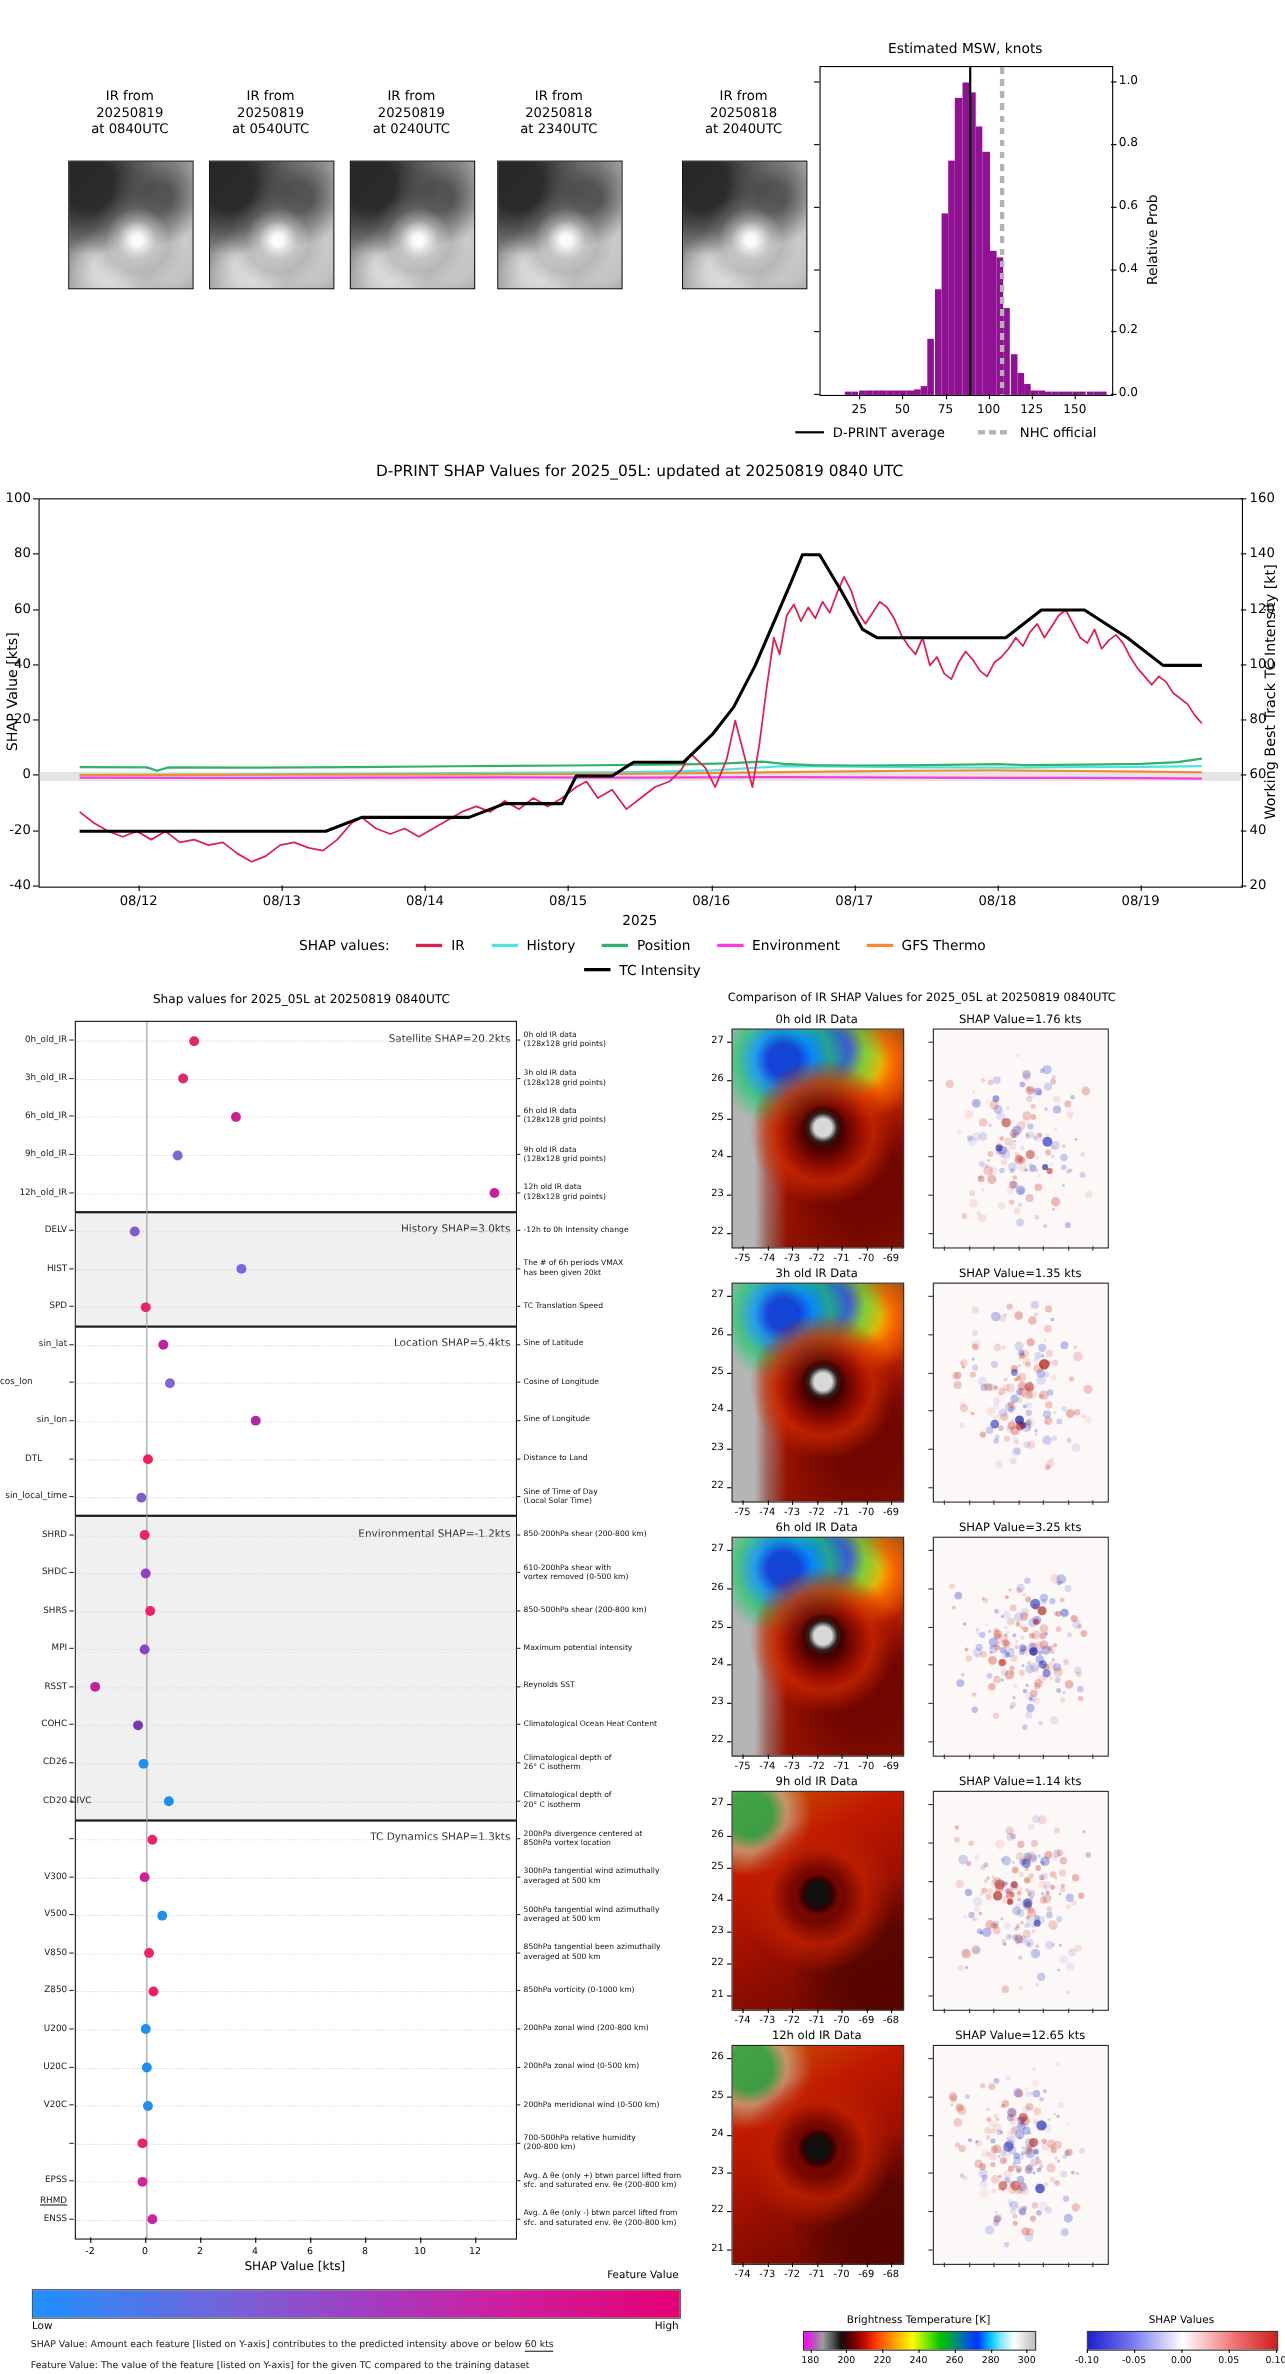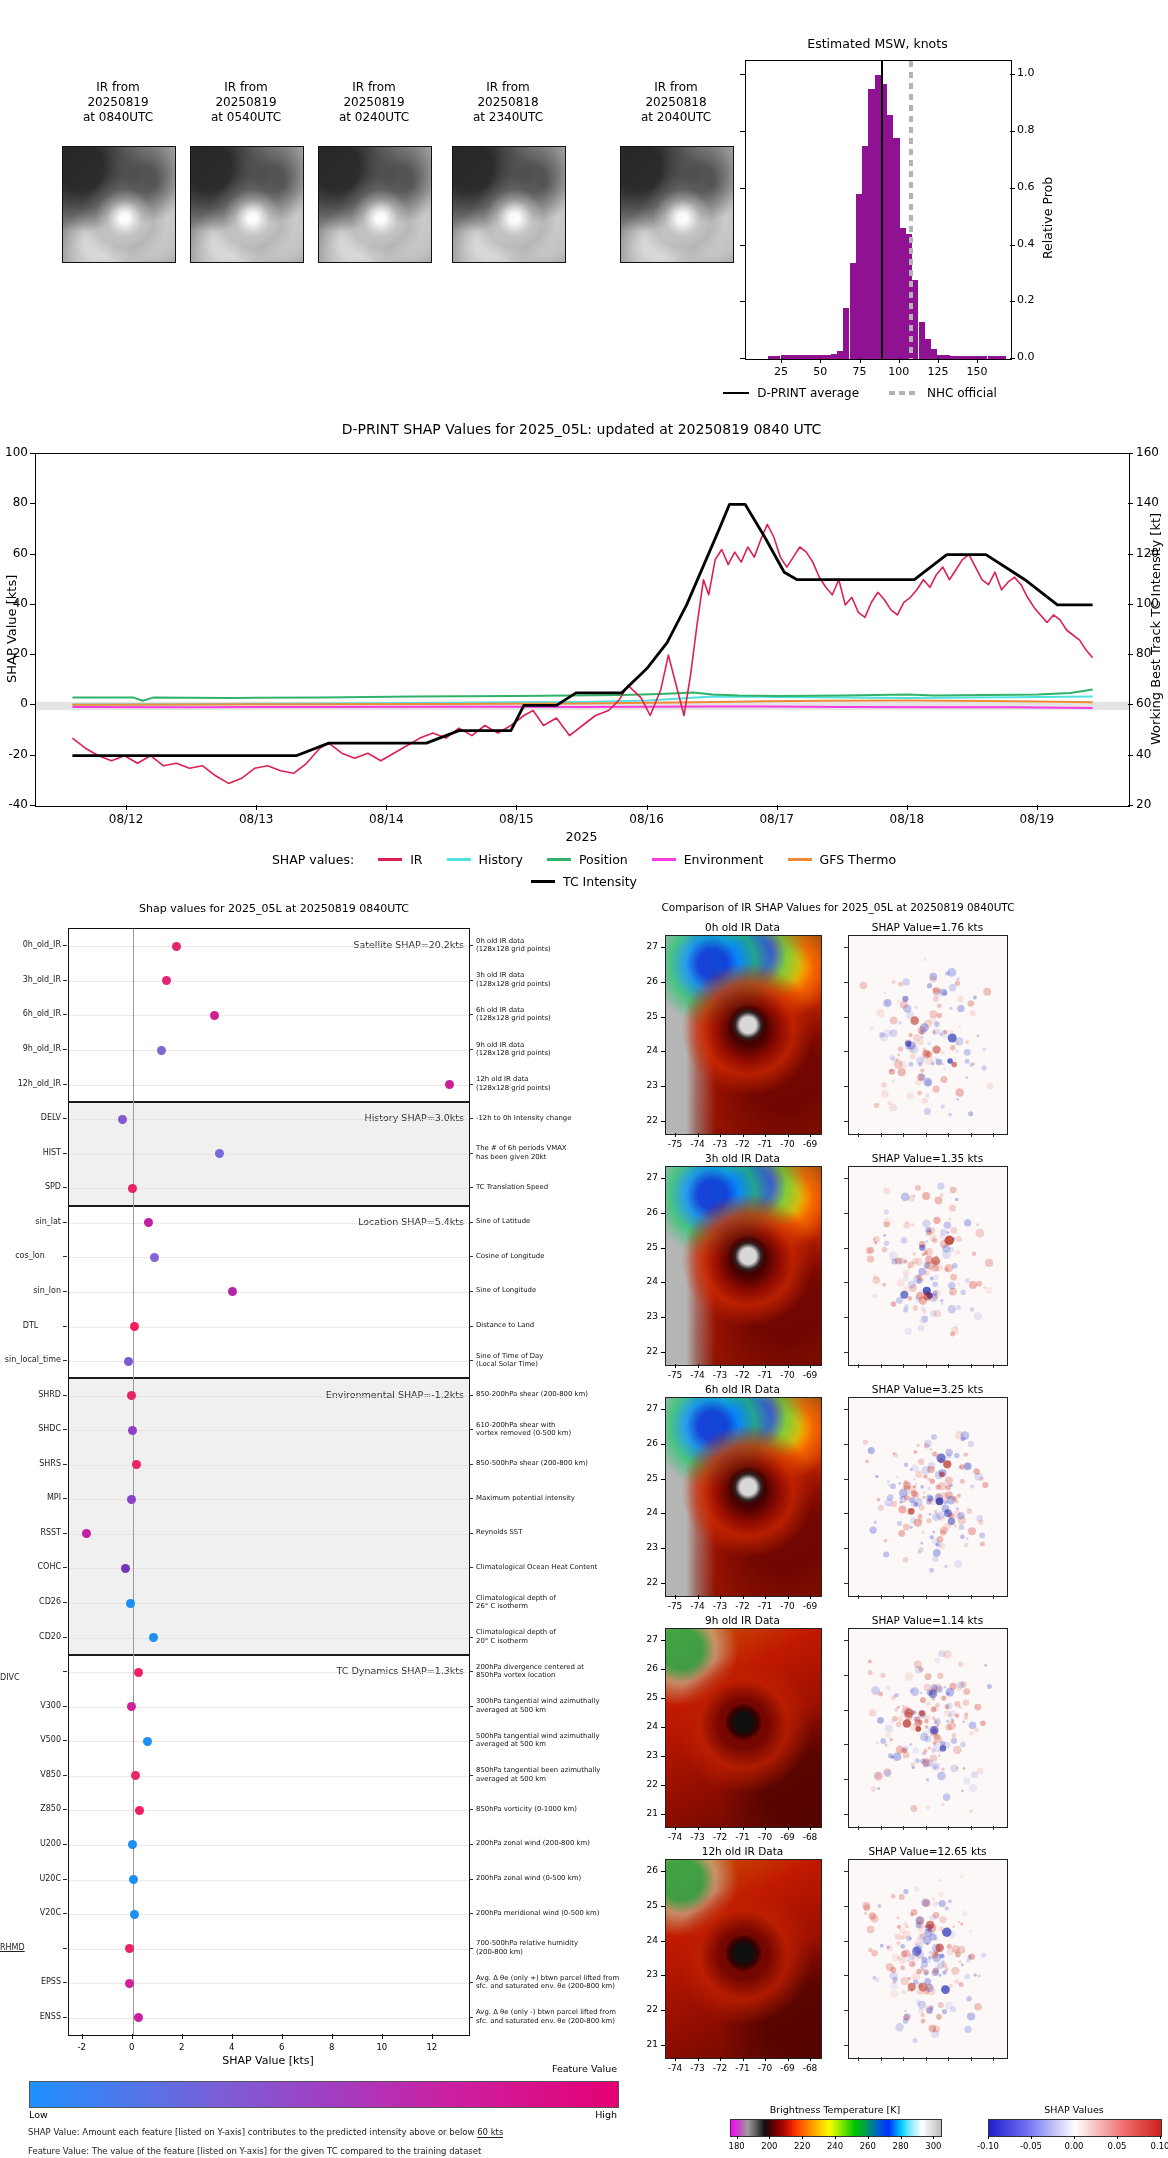--- a/index.html
+++ b/index.html
@@ -426,21 +426,21 @@
       <div style="position: absolute; left: 469px; top: 292.2px; width: 4px; height: 1px; background: rgb(51, 51, 51);"></div>
       <div style="position: absolute; left: 476px; top: 287.7px; font-size: 6.9px; line-height: 8.5px; color: rgb(17, 17, 17); white-space: nowrap;">
         <div>TC Translation Speed</div>
       </div>
       <div style="position: absolute; left: 0px; top: 321.8px; width: 61px; text-align: right; font-size: 8px; color: rgb(34, 34, 34);">sin_lat</div>
       <div style="position: absolute; left: 63px; top: 326.8px; width: 4px; height: 1px; background: rgb(51, 51, 51);"></div>
       <div style="position: absolute; left: 469px; top: 326.8px; width: 4px; height: 1px; background: rgb(51, 51, 51);"></div>
       <div style="position: absolute; left: 476px; top: 322.3px; font-size: 6.9px; line-height: 8.5px; color: rgb(17, 17, 17); white-space: nowrap;">
         <div>Sine of Latitude</div>
       </div>
-      <div style="position: absolute; left: 0px; top: 356.3px; width: 60px; text-align: center; font-size: 8px; color: rgb(34, 34, 34);">cos_lon</div>
+      <div style="position: absolute; left: 0px; top: 356.3px; width: 60px; text-align: left; font-size: 8px; color: rgb(34, 34, 34);">cos_lon</div>
       <div style="position: absolute; left: 63px; top: 361.3px; width: 4px; height: 1px; background: rgb(51, 51, 51);"></div>
       <div style="position: absolute; left: 469px; top: 361.3px; width: 4px; height: 1px; background: rgb(51, 51, 51);"></div>
       <div style="position: absolute; left: 476px; top: 356.8px; font-size: 6.9px; line-height: 8.5px; color: rgb(17, 17, 17); white-space: nowrap;">
         <div>Cosine of Longitude</div>
       </div>
       <div style="position: absolute; left: 0px; top: 390.9px; width: 61px; text-align: right; font-size: 8px; color: rgb(34, 34, 34);">sin_lon</div>
       <div style="position: absolute; left: 63px; top: 395.9px; width: 4px; height: 1px; background: rgb(51, 51, 51);"></div>
       <div style="position: absolute; left: 469px; top: 395.9px; width: 4px; height: 1px; background: rgb(51, 51, 51);"></div>
       <div style="position: absolute; left: 476px; top: 391.4px; font-size: 6.9px; line-height: 8.5px; color: rgb(17, 17, 17); white-space: nowrap;">
         <div>Sine of Longitude</div>
@@ -502,21 +502,21 @@
         <div>Climatological depth of</div>
         <div>26° C isotherm</div>
       </div>
       <div style="position: absolute; left: 0px; top: 736.5px; width: 61px; text-align: right; font-size: 8px; color: rgb(34, 34, 34);">CD20</div>
       <div style="position: absolute; left: 63px; top: 741.5px; width: 4px; height: 1px; background: rgb(51, 51, 51);"></div>
       <div style="position: absolute; left: 469px; top: 741.5px; width: 4px; height: 1px; background: rgb(51, 51, 51);"></div>
       <div style="position: absolute; left: 476px; top: 733px; font-size: 6.9px; line-height: 8.5px; color: rgb(17, 17, 17); white-space: nowrap;">
         <div>Climatological depth of</div>
         <div>20° C isotherm</div>
       </div>
-      <div style="position: absolute; left: 0px; top: 778px; width: 61px; text-align: left; font-size: 8px; color: rgb(34, 34, 34);">DIVC</div>
+      <div style="position: absolute; left: 0px; top: 737px; width: 61px; text-align: right; font-size: 8px; color: rgb(34, 34, 34); padding-left: 22px;">DIVC</div>
       <div style="position: absolute; left: 63px; top: 776.1px; width: 4px; height: 1px; background: rgb(51, 51, 51);"></div>
       <div style="position: absolute; left: 469px; top: 776.1px; width: 4px; height: 1px; background: rgb(51, 51, 51);"></div>
       <div style="position: absolute; left: 476px; top: 767.6px; font-size: 6.9px; line-height: 8.5px; color: rgb(17, 17, 17); white-space: nowrap;">
         <div>200hPa divergence centered at</div>
         <div>850hPa vortex location</div>
       </div>
       <div style="position: absolute; left: 0px; top: 805.7px; width: 61px; text-align: right; font-size: 8px; color: rgb(34, 34, 34);">V300</div>
       <div style="position: absolute; left: 63px; top: 810.7px; width: 4px; height: 1px; background: rgb(51, 51, 51);"></div>
       <div style="position: absolute; left: 469px; top: 810.7px; width: 4px; height: 1px; background: rgb(51, 51, 51);"></div>
       <div style="position: absolute; left: 476px; top: 802.2px; font-size: 6.9px; line-height: 8.5px; color: rgb(17, 17, 17); white-space: nowrap;">
@@ -554,21 +554,21 @@
       <div style="position: absolute; left: 469px; top: 983.5px; width: 4px; height: 1px; background: rgb(51, 51, 51);"></div>
       <div style="position: absolute; left: 476px; top: 979px; font-size: 6.9px; line-height: 8.5px; color: rgb(17, 17, 17); white-space: nowrap;">
         <div>200hPa zonal wind (0-500 km)</div>
       </div>
       <div style="position: absolute; left: 0px; top: 1013px; width: 61px; text-align: right; font-size: 8px; color: rgb(34, 34, 34);">V20C</div>
       <div style="position: absolute; left: 63px; top: 1018px; width: 4px; height: 1px; background: rgb(51, 51, 51);"></div>
       <div style="position: absolute; left: 469px; top: 1018px; width: 4px; height: 1px; background: rgb(51, 51, 51);"></div>
       <div style="position: absolute; left: 476px; top: 1013.5px; font-size: 6.9px; line-height: 8.5px; color: rgb(17, 17, 17); white-space: nowrap;">
         <div>200hPa meridional wind (0-500 km)</div>
       </div>
-      <div style="position: absolute; left: 0px; top: 1048px; width: 61px; text-align: left; font-size: 8px; color: rgb(34, 34, 34); text-decoration: underline;">RHMD</div>
+      <div style="position: absolute; left: 0px; top: 1101px; width: 61px; text-align: right; font-size: 8px; color: rgb(34, 34, 34); text-decoration: underline;">RHMD</div>
       <div style="position: absolute; left: 63px; top: 1052.6px; width: 4px; height: 1px; background: rgb(51, 51, 51);"></div>
       <div style="position: absolute; left: 469px; top: 1052.6px; width: 4px; height: 1px; background: rgb(51, 51, 51);"></div>
       <div style="position: absolute; left: 476px; top: 1044.1px; font-size: 6.9px; line-height: 8.5px; color: rgb(17, 17, 17); white-space: nowrap;">
         <div>700-500hPa relative humidity</div>
         <div>(200-800 km)</div>
       </div>
       <div style="position: absolute; left: 0px; top: 1082.2px; width: 61px; text-align: right; font-size: 8px; color: rgb(34, 34, 34);">EPSS</div>
       <div style="position: absolute; left: 63px; top: 1087.2px; width: 4px; height: 1px; background: rgb(51, 51, 51);"></div>
       <div style="position: absolute; left: 469px; top: 1087.2px; width: 4px; height: 1px; background: rgb(51, 51, 51);"></div>
       <div style="position: absolute; left: 476px; top: 1078.7px; font-size: 6.9px; line-height: 8.5px; color: rgb(17, 17, 17); white-space: nowrap;">

